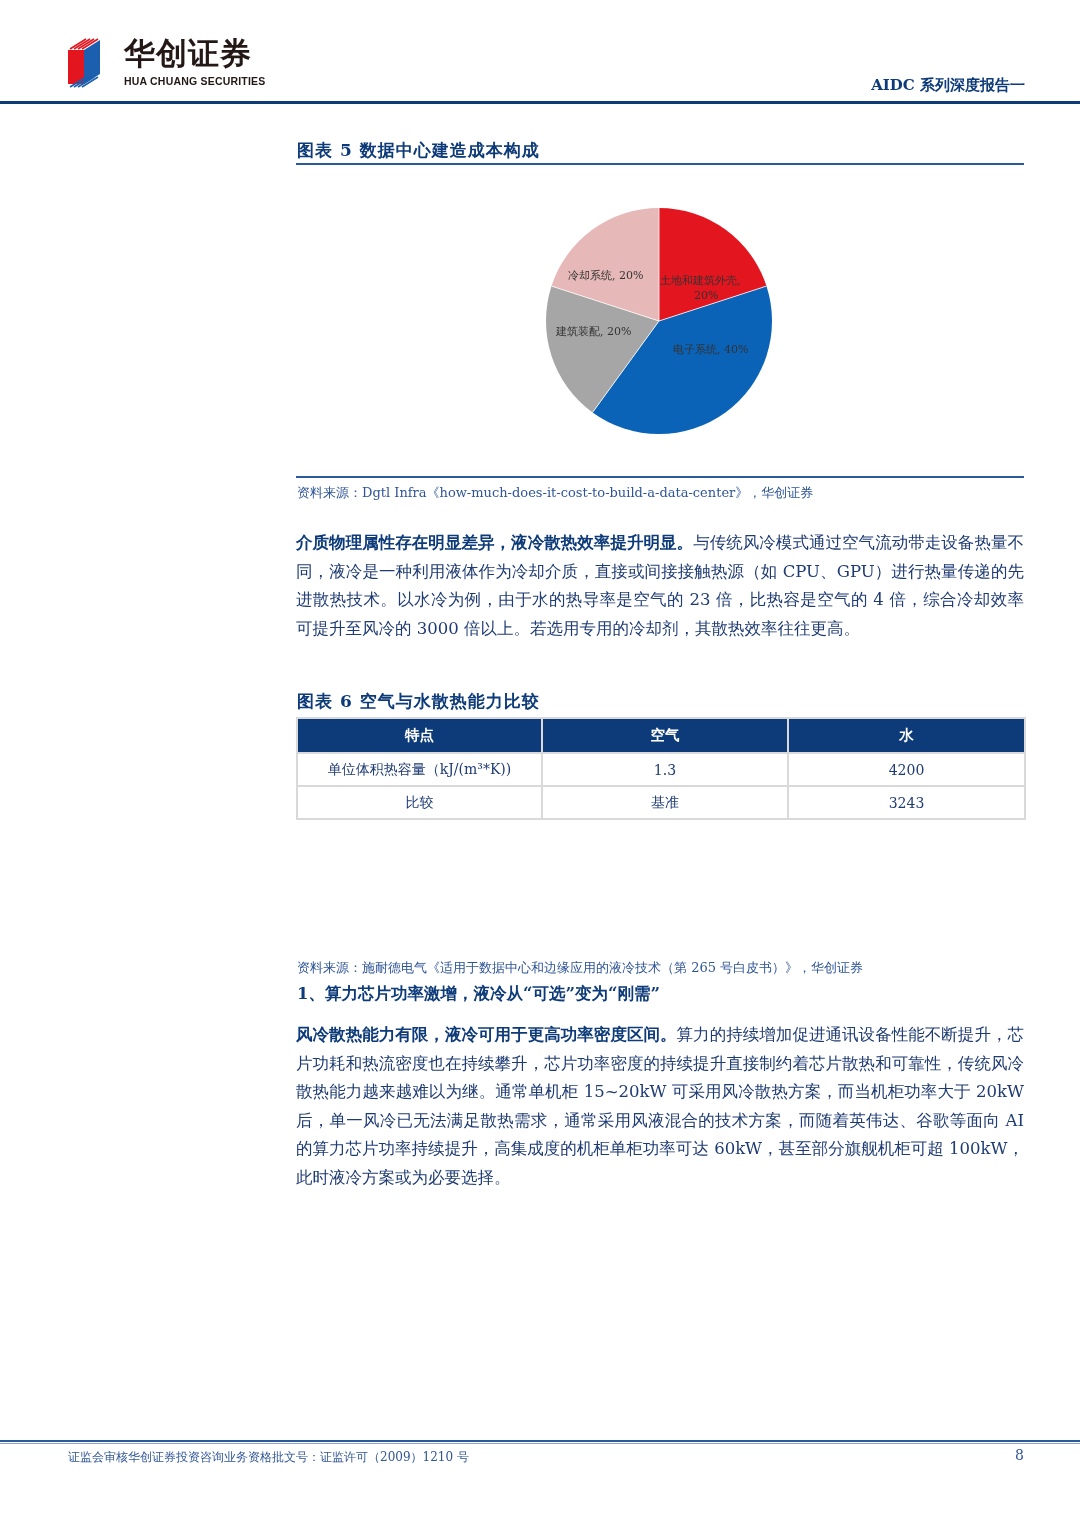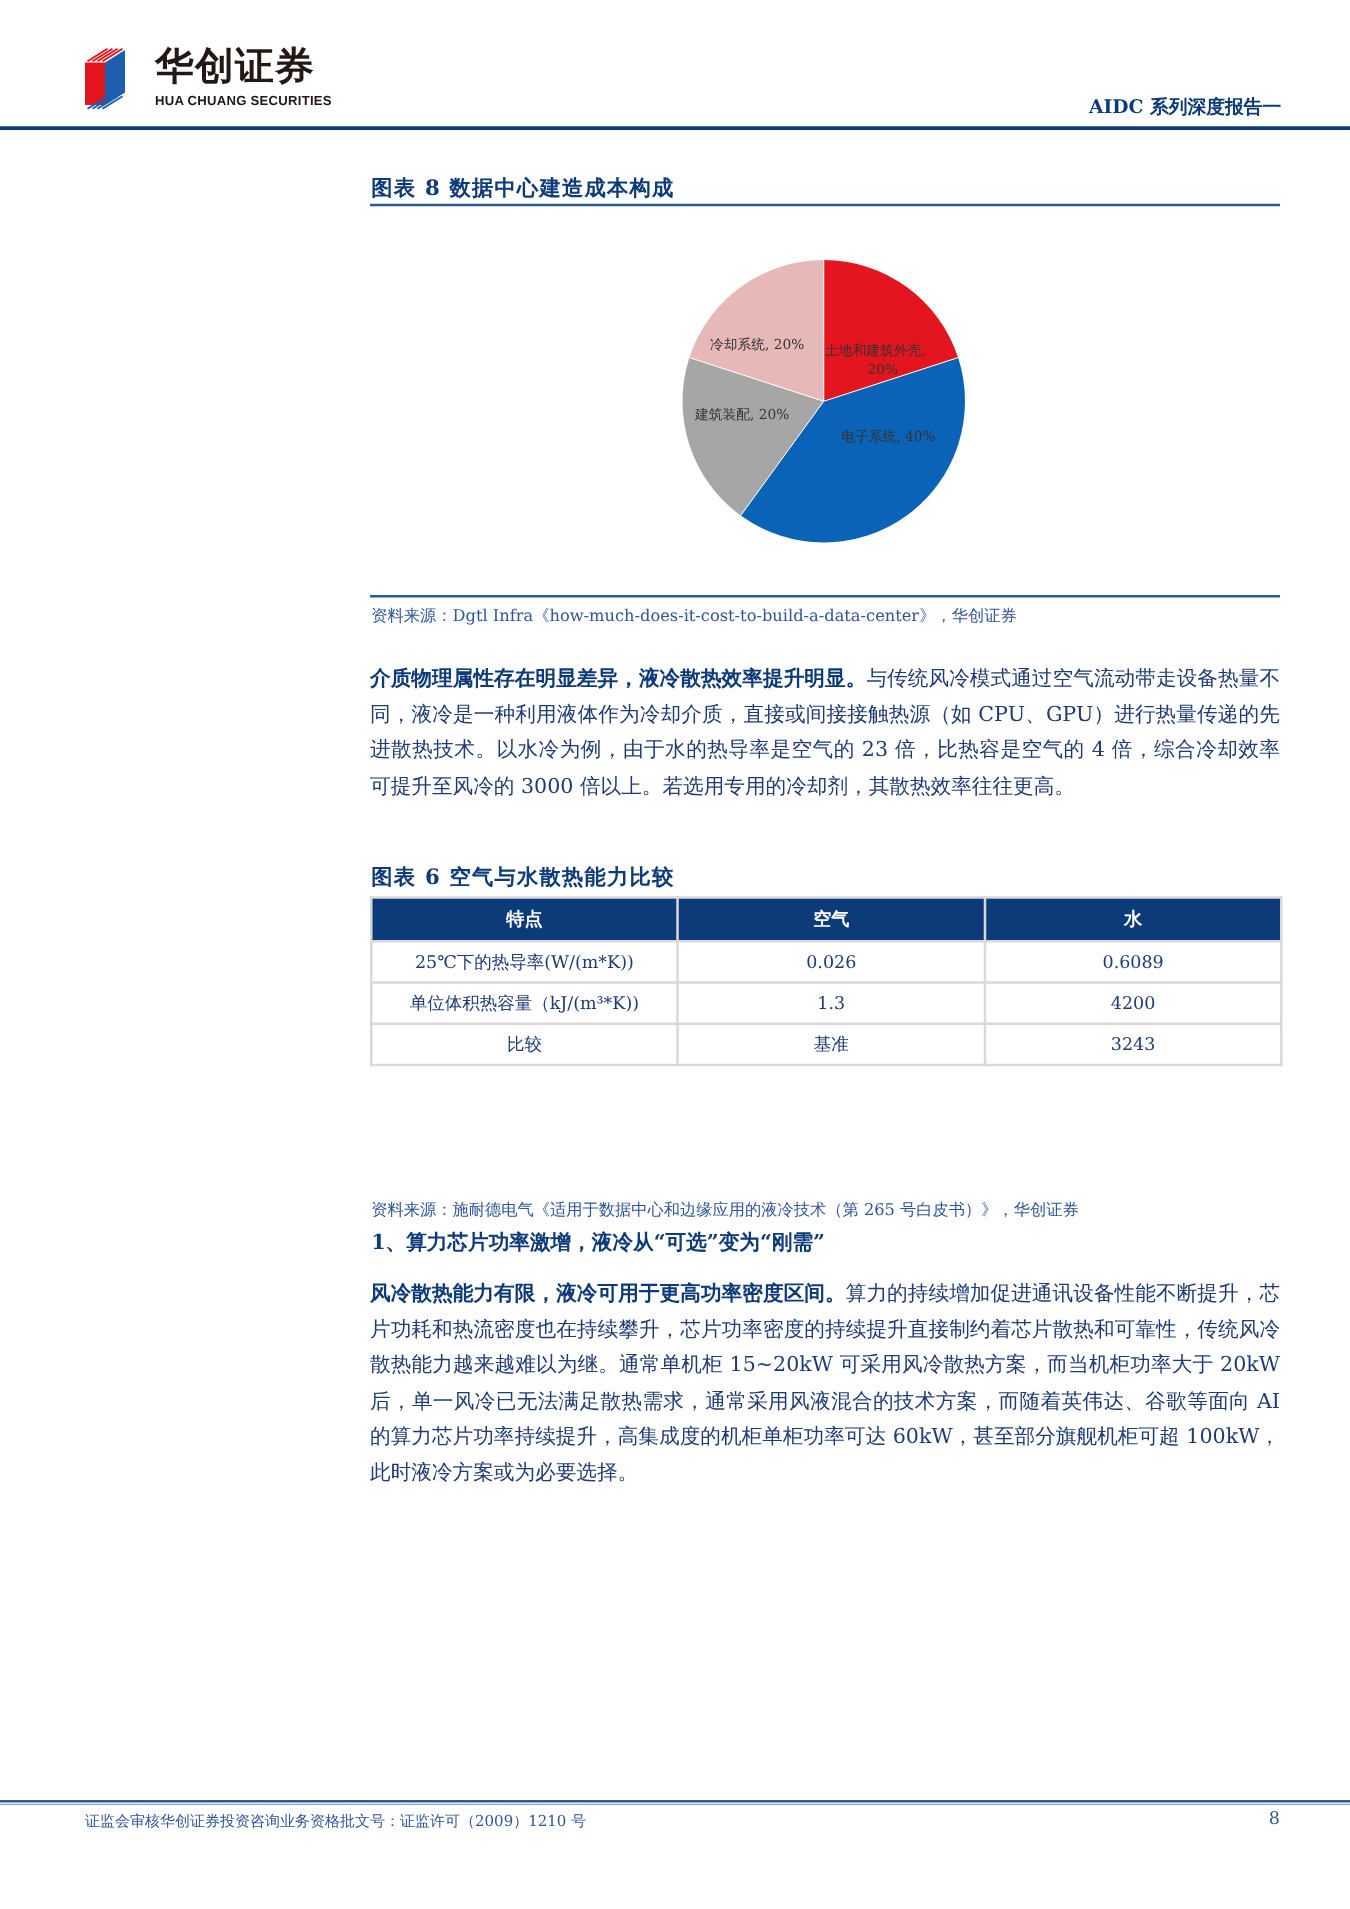--- a/index.html
+++ b/index.html
@@ -60,21 +60,21 @@
       <line x1="10" y1="49" x2="26" y2="39"></line>
       <line x1="14" y1="49" x2="30" y2="39"></line>
     </g>
   </svg>
 </div>
 <div class="abs logo-cn">华创证券</div>
 <div class="abs logo-en">HUA CHUANG SECURITIES</div>
 <div class="abs report-tag">AIDC 系列深度报告一</div>
 <div class="abs header-rule"></div>
 
-<div class="abs fig-title" style="top:139px;">图表 8   数据中心建造成本构成</div>
+<div class="abs fig-title" style="top:139px;">图表 5   数据中心建造成本构成</div>
 <div class="abs fig-rule" style="top:163px;"></div>
 
 <div class="abs" style="left:544px; top:206px; width:230px; height:230px;">
   <svg width="230" height="230" viewBox="0 0 230 230">
 
     <path d="M115,115 L115,2 A113,113 0 0,1 222.47,80.08 Z" fill="#e3151f"></path>
     <path d="M115,115 L222.47,80.08 A113,113 0 0,1 48.58,206.42 Z" fill="#0b63b7"></path>
     <path d="M115,115 L48.58,206.42 A113,113 0 0,1 7.53,80.08 Z" fill="#a6a6a6"></path>
     <path d="M115,115 L7.53,80.08 A113,113 0 0,1 115,2 Z" fill="#e6b8b7"></path>
     <g stroke="#ffffff" stroke-width="0.8" fill="none">
@@ -103,25 +103,20 @@
 <table class="cmp">
   <thead>
     <tr>
       <th style="width:241px;">特点</th>
       <th style="width:242px;margin-left:27px;">空气</th>
       <th>水</th>
     </tr>
   </thead>
   <tbody>
     <tr>
-      <td>25℃下的热导率(W/(m*K))</td>
-      <td>0.026</td>
-      <td>0.6089</td>
-    </tr>
-    <tr>
       <td>单位体积热容量（kJ/(m³*K))</td>
       <td>1.3</td>
       <td>4200</td>
     </tr>
     <tr>
       <td>比较</td>
       <td>基准</td>
       <td>3243</td>
     </tr>
   </tbody>

